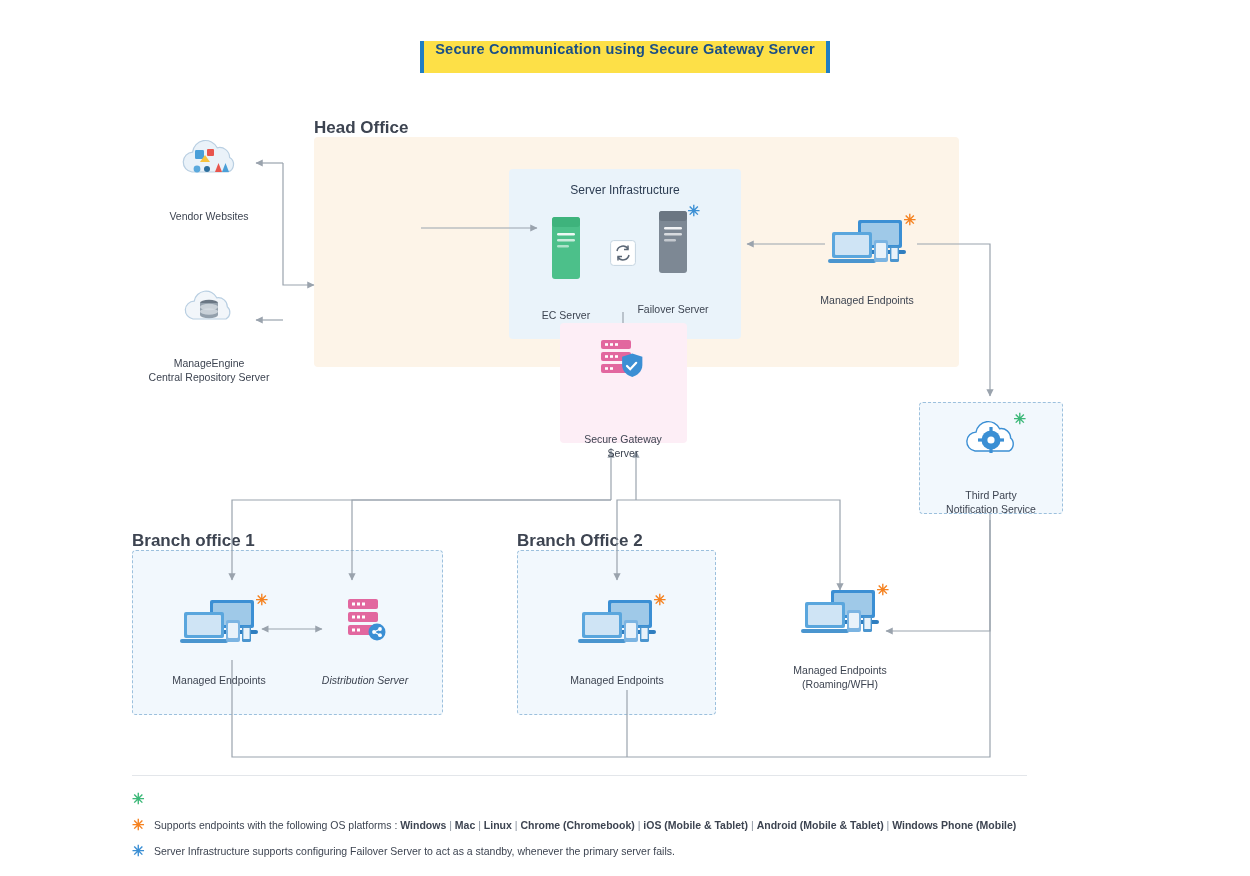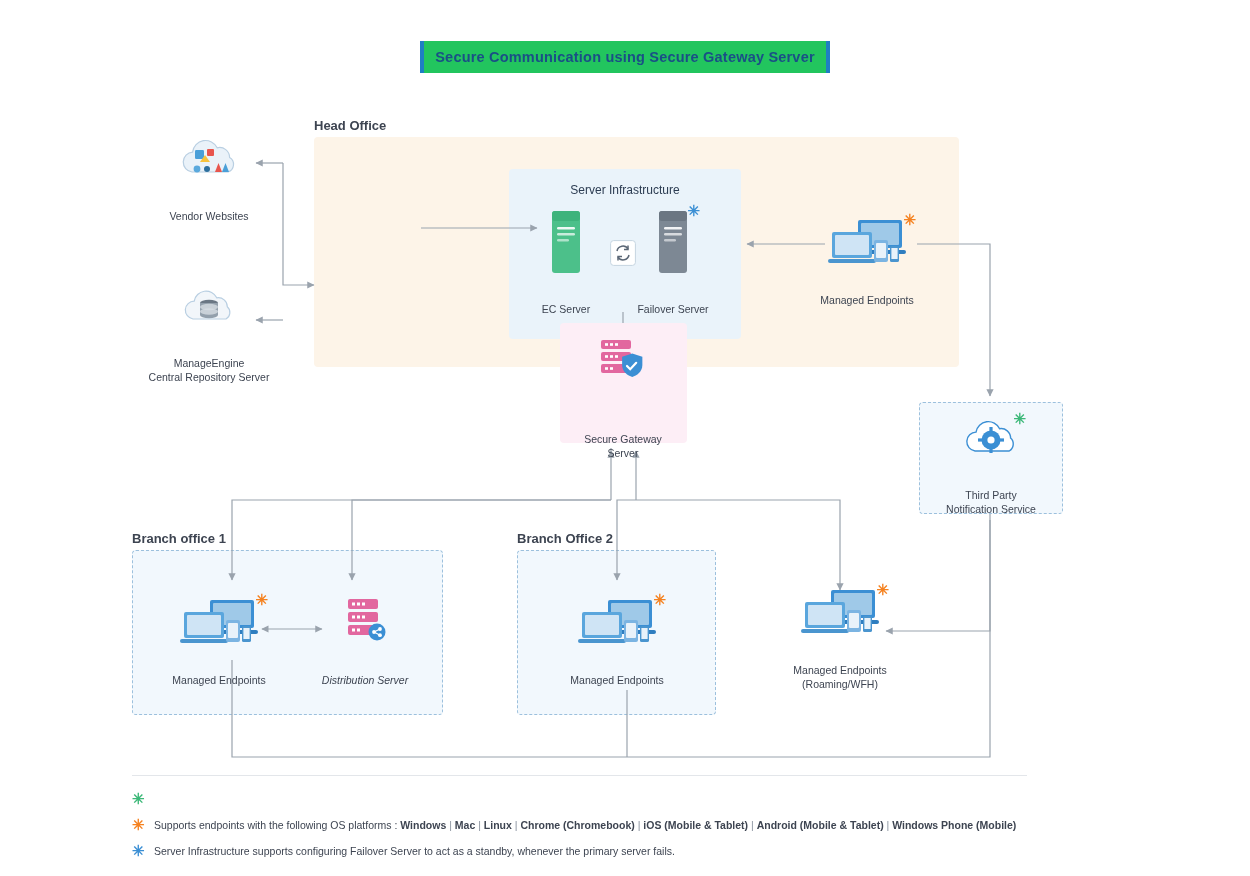--- a/index.html
+++ b/index.html
@@ -14,41 +14,41 @@
     overflow: hidden;
   }
   .canvas { position: absolute; inset: 0; }
   svg.wires { position: absolute; left: 0; top: 0; width: 1250px; height: 876px; pointer-events: none; }
 
   
   .title-wrap {
     position: absolute;
     left: 420px; top: 41px;
     width: 410px; height: 32px;
-    display: flex; align-items: center; justify-content: center;
-    background: #22c55e;
+    display: flex; justify-content: center;
+    background: #fde047;
   }
   .title-wrap::before,
   .title-wrap::after {
     content: "";
     position: absolute;
     top: 0; width: 4px; height: 32px;
     background: #1f7ec4;
   }
   .title-wrap::before { left: 0; }
   .title-wrap::after { right: 0; }
   .title-text {
     font-size: 14.5px; font-weight: bold; color: #1a4f86; letter-spacing: .2px;
   }
 
   
   .zone { position: absolute; border-radius: 4px; }
   .zone-label {
     position: absolute;
-    font-size: 13px; font-weight: bold; color: #3d4451;
+    font-size: 17px; font-weight: bold; color: #3d4451;
   }
   #zone-head-office {
     left: 314px; top: 137px; width: 645px; height: 230px;
     background: #fdf4e8;
   }
   #label-head-office { left: 314px; top: 118px; }
 
   #zone-server-infra {
     left: 509px; top: 169px; width: 232px; height: 170px;
     background: #eaf3fa;
@@ -215,21 +215,21 @@
         <path d="M19,16 v12 a9,3.2 0 0 0 18,0 v-12" fill="#93a0ac"></path>
         <ellipse cx="28" cy="20" rx="9" ry="3.2" fill="#d7dde3" opacity=".8"></ellipse>
         <ellipse cx="28" cy="24.5" rx="9" ry="3.2" fill="#d7dde3" opacity=".8"></ellipse>
       </svg>
     </div>
     <div class="caption">ManageEngine
 Central Repository Server</div>
   </div>
 
 
-  <div class="node" id="n-ec" style="left:526px; top:209px; width:80px;">
+  <div class="node" id="n-ec" style="left:526px; top:215px; width:80px;">
     <div class="glyph">
       <svg width="38" height="66" viewBox="0 0 38 66">
         <rect x="5" y="2" width="28" height="62" rx="3" fill="#4cc08a"></rect>
         <rect x="5" y="2" width="28" height="10" rx="3" fill="#3eb37c"></rect>
         <rect x="10" y="18" width="18" height="2.4" rx="1.2" fill="#ffffff" opacity=".9"></rect>
         <rect x="10" y="24" width="18" height="2.4" rx="1.2" fill="#ffffff" opacity=".7"></rect>
         <rect x="10" y="30" width="12" height="2.4" rx="1.2" fill="#ffffff" opacity=".55"></rect>
       </svg>
     </div>
     <div class="caption">EC Server</div>

